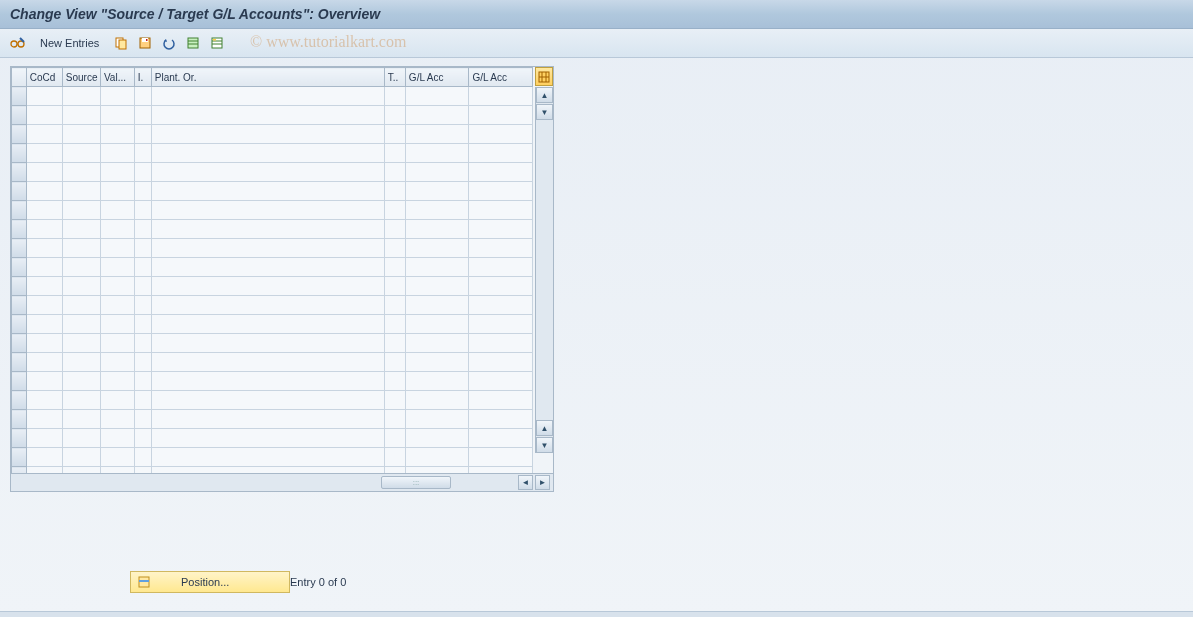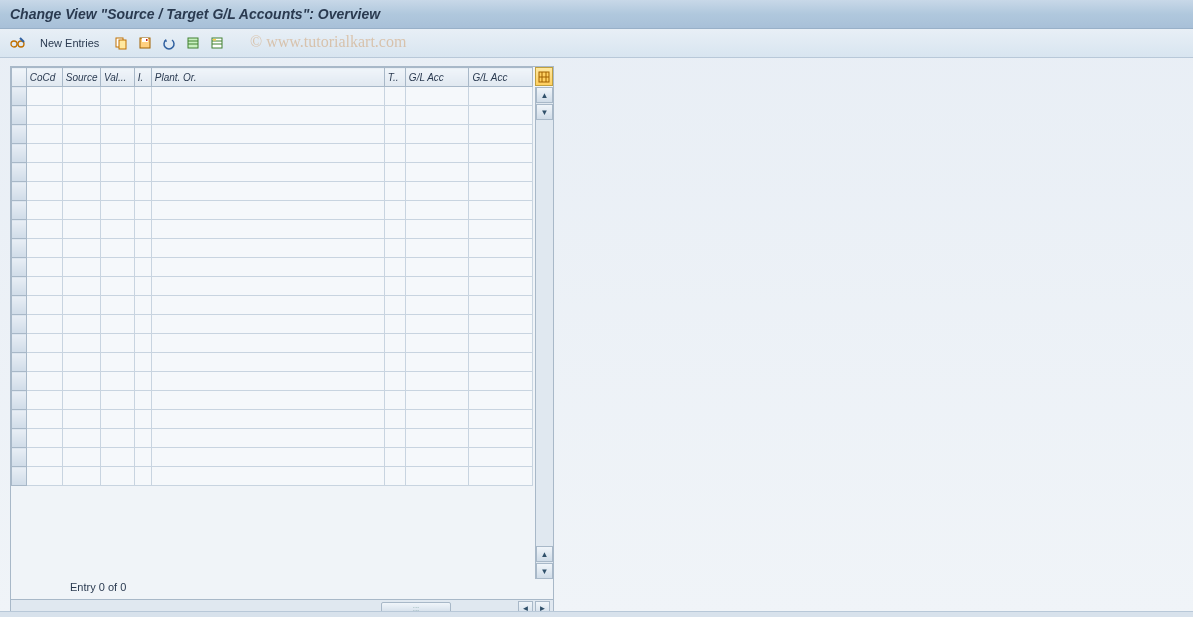--- a/index.html
+++ b/index.html
@@ -68,22 +68,21 @@
   }
   .panel-title {
     padding: 3px 6px;
     font-size: 11px;
     color: #2a3a50;
     background: #e8eef5;
     border-bottom: 1px solid #c8d4e0;
   }
   .grid-wrap {
     position: relative;
-    height: 532px;
-    font-style: italic;
+    height: 406px;
   }
   .grid {
     border-collapse: collapse;
     width: 522px;
     table-layout: fixed;
   }
   .grid th, .grid td {
     border: 1px solid #c8d4e0;
     height: 19px;
     font-size: 10px;
@@ -189,21 +188,20 @@
     border: 1px solid #d0b860;
     display: flex;
     align-items: center;
     padding: 0 6px;
     gap: 30px;
     cursor: pointer;
     font-size: 11px;
     color: #2a3a50;
   }
   .entry-count {
-    margin-left: 60px;
     font-size: 11px;
     color: #2a3a50;
   }
   .bottom-strip {
     position:absolute;bottom:0;left:0;right:0;height:6px;
     background:#d8e2ec;border-top:1px solid #b8c8d8;
   }
 </style>
 </head>
 <body>
@@ -538,15 +536,22 @@
     </div>
     <div class="hscroll">
       <div class="thumb">:::</div>
       <div class="arrow l">◄</div>
       <div class="arrow r">►</div>
     </div>
   </div>
 </div>
 
 <div class="footer">
+  <div class="pos-btn">
+    <svg width="14" height="14" viewBox="0 0 14 14">
+        <rect x="2" y="2" width="10" height="10" fill="#ffe8a0" stroke="#c09020"></rect>
+        <rect x="2" y="5" width="10" height="2" fill="#60a0e0"></rect>
+      </svg>
+    <span>Position...</span>
+  </div>
   <span class="entry-count">Entry 0 of 0</span>
 </div>
 <div class="bottom-strip"></div>
 
 </body></html>

